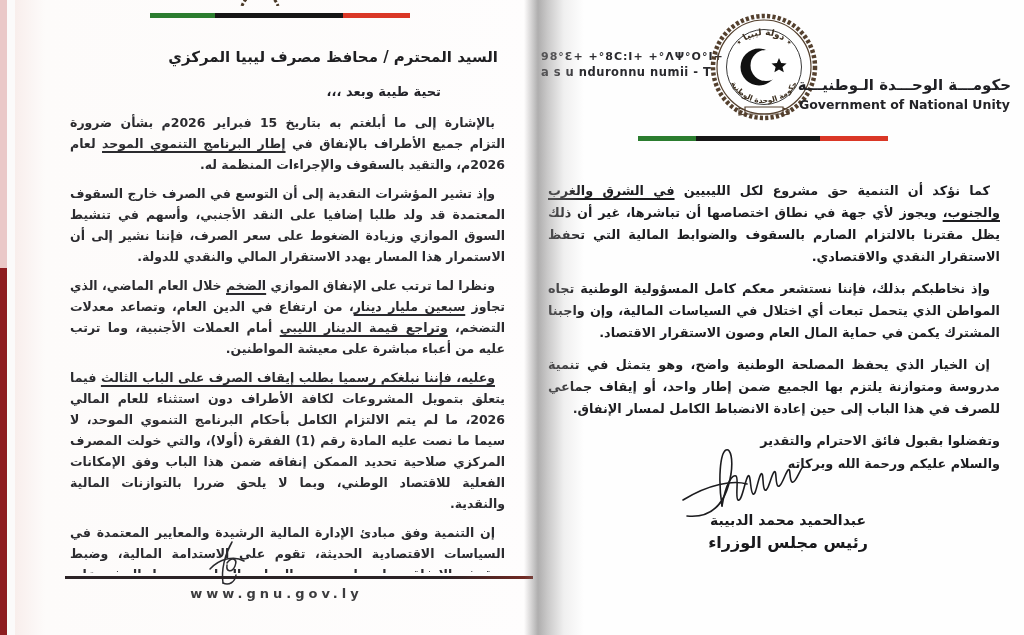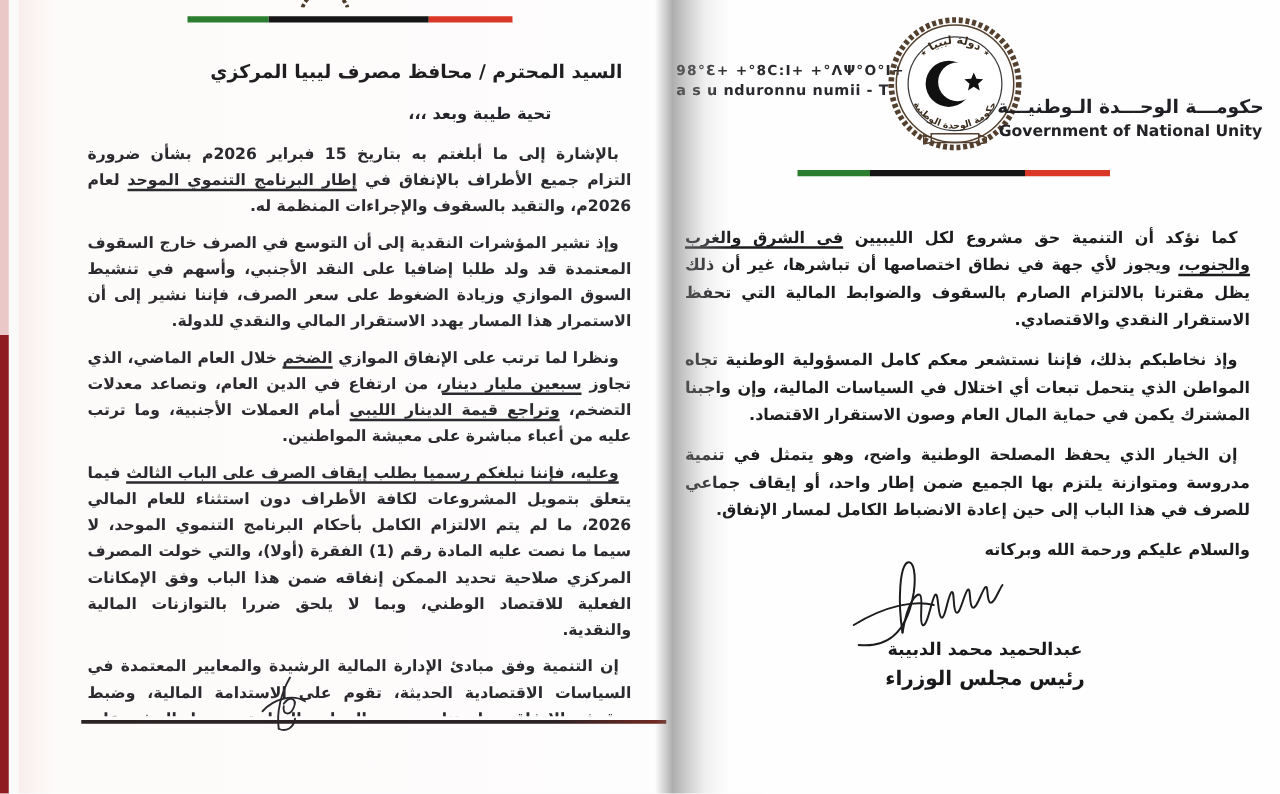--- a/index.html
+++ b/index.html
@@ -104,20 +104,21 @@
     <svg class="initial-mark" width="52" height="50" viewBox="0 0 52 50">
       <g fill="none" stroke="#2a2a2e" stroke-width="1.5" stroke-linecap="round">
         <path d="M32 4 C 25 16 21 32 23 45"></path>
         <path d="M10 31 C 19 21 34 17 44 23"></path>
         <path d="M23 45 C 29 48 35 44 36 37"></path>
         <path d="M27 25 C 32 18 38 21 35 28 C 32 35 26 34 27 27"></path>
       </g>
     </svg>
 
     <div class="footer-rule"></div>
+    <div class="footer-url">www.gnu.gov.ly</div>
   </div>
 
   <div class="gutter"></div>
 
   <div class="page-right">
 
     <div class="hdr-tif">
       <div class="tif-line">98°Ɛ+ +°8C:I+ +°ΛΨ°O°I+</div>
       <div class="latin-line">a s u nduronnu numii - T</div>
     </div>
@@ -154,20 +155,21 @@
       <span class="fg"></span>
       <span class="fb"></span>
       <span class="fr"></span>
     </div>
 
     <div class="body-right">
       <p><span>كما نؤكد أن التنمية حق مشروع لكل الليبيين </span><span class="u">في الشرق والغرب والجنوب،</span><span> ويجوز لأي جهة في نطاق اختصاصها أن تباشرها، غير أن ذلك يظل مقترنا بالالتزام الصارم بالسقوف والضوابط المالية التي تحفظ الاستقرار النقدي والاقتصادي.</span></p>
       <p><span>وإذ نخاطبكم بذلك، فإننا نستشعر معكم كامل المسؤولية الوطنية تجاه المواطن الذي يتحمل تبعات أي اختلال في السياسات المالية، وإن واجبنا المشترك يكمن في حماية المال العام وصون الاستقرار الاقتصاد.</span></p>
       <p><span>إن الخيار الذي يحفظ المصلحة الوطنية واضح، وهو يتمثل في تنمية مدروسة ومتوازنة يلتزم بها الجميع ضمن إطار واحد، أو إيقاف جماعي للصرف في هذا الباب إلى حين إعادة الانضباط الكامل لمسار الإنفاق.</span></p>
       <div class="closing">
+        <div>وتفضلوا بقبول فائق الاحترام والتقدير</div>
         <div>والسلام عليكم ورحمة الله وبركاته</div>
       </div>
     </div>
 
     <svg class="signature" width="132" height="88" viewBox="0 0 132 88">
       <g fill="none" stroke="#1c1c1f" stroke-width="1.6" stroke-linecap="round">
         <path d="M6 76 C 26 78 44 70 50 34 C 52 20 50 8 45 10 C 39 13 37 40 41 66"></path>
         <path d="M2 60 C 28 44 52 40 66 44"></path>
         <path d="M41 66 C 45 42 52 34 55 36 C 58 38 54 58 57 60 C 61 62 64 40 67 36 C 70 33 69 52 72 54 C 75 56 77 38 80 34 C 83 31 81 48 84 50 C 87 52 90 36 93 32 C 96 29 94 44 97 46 C 100 48 104 34 107 30 C 110 27 108 40 111 42 C 114 44 118 32 121 28"></path>
       </g>

